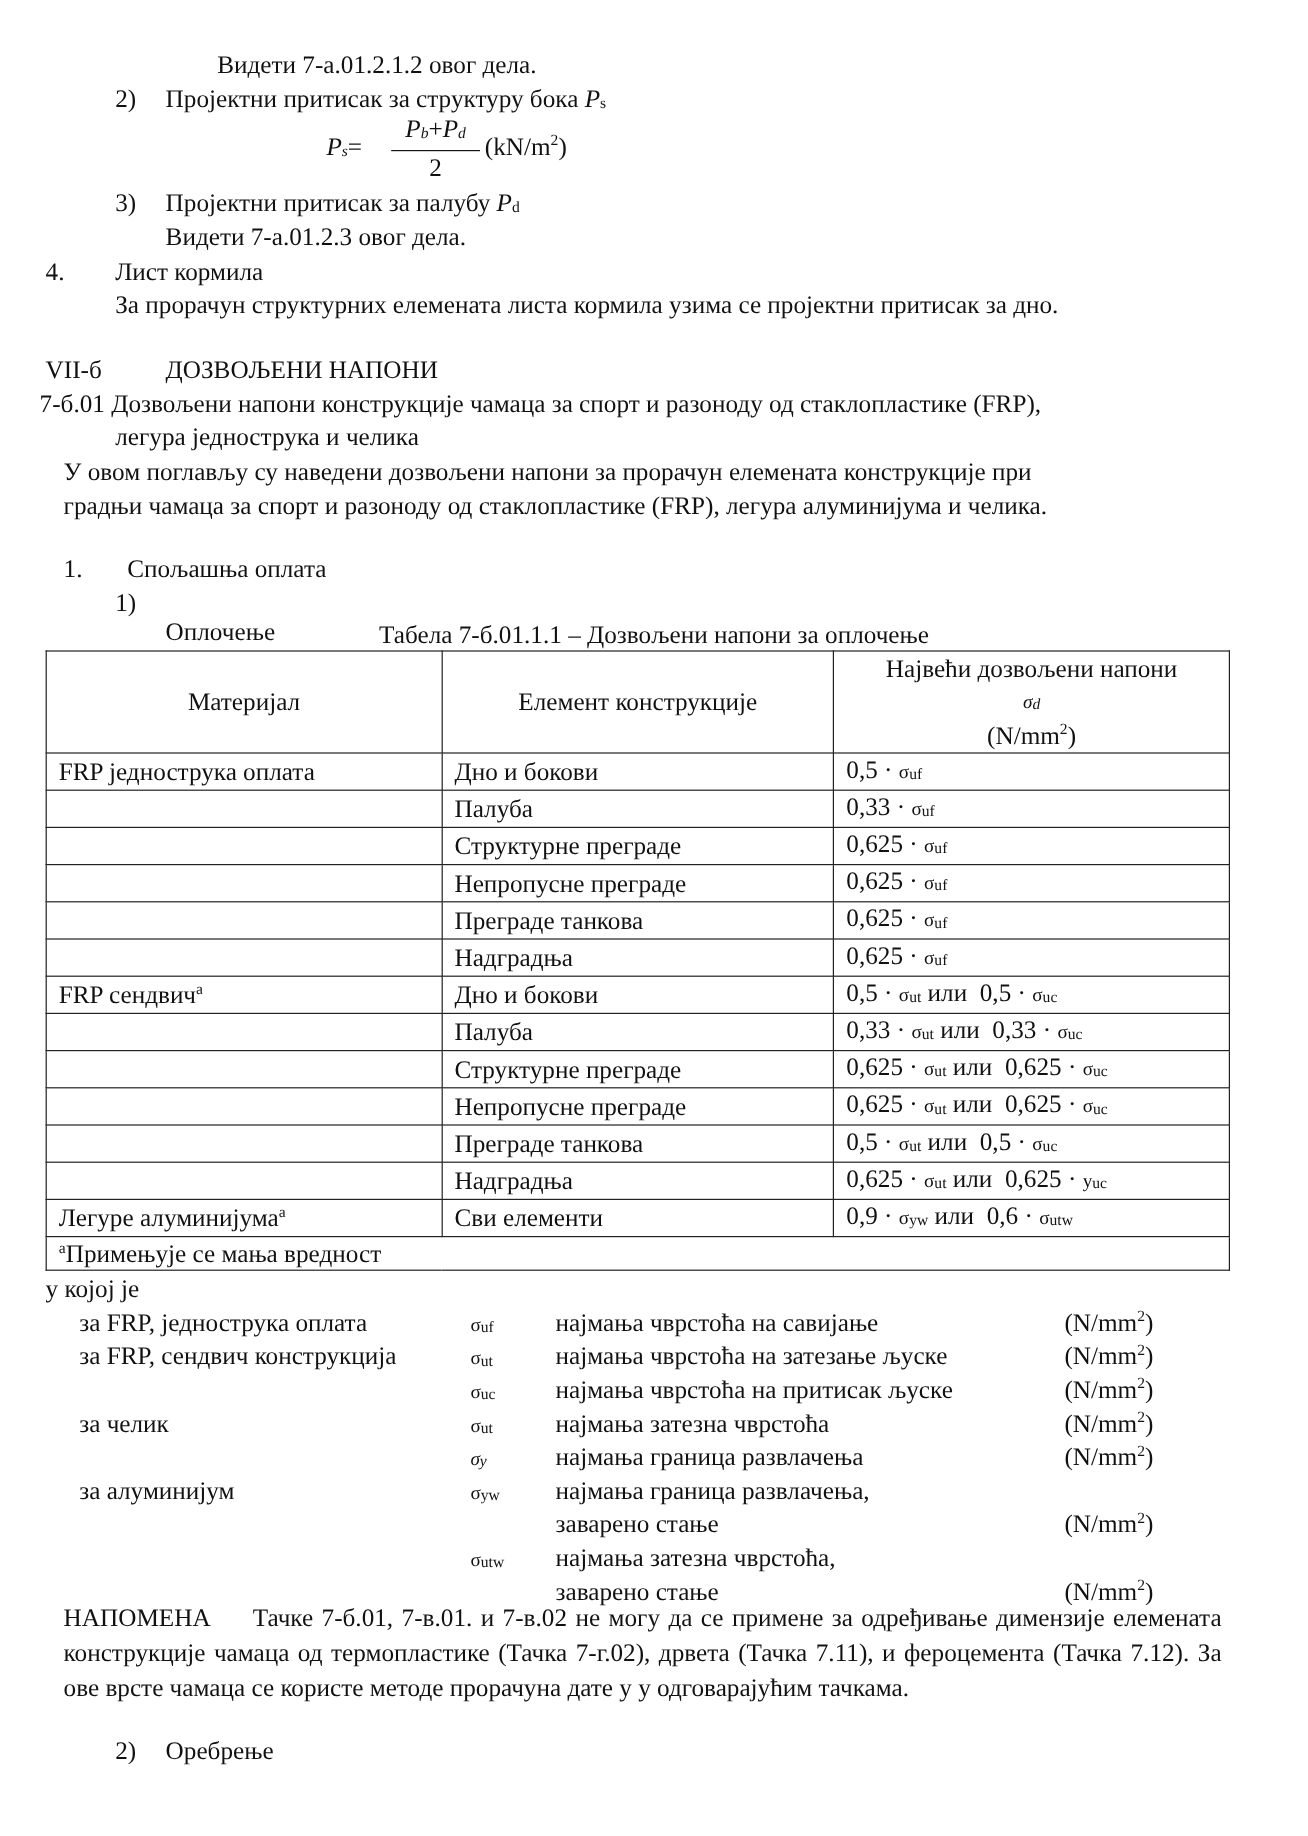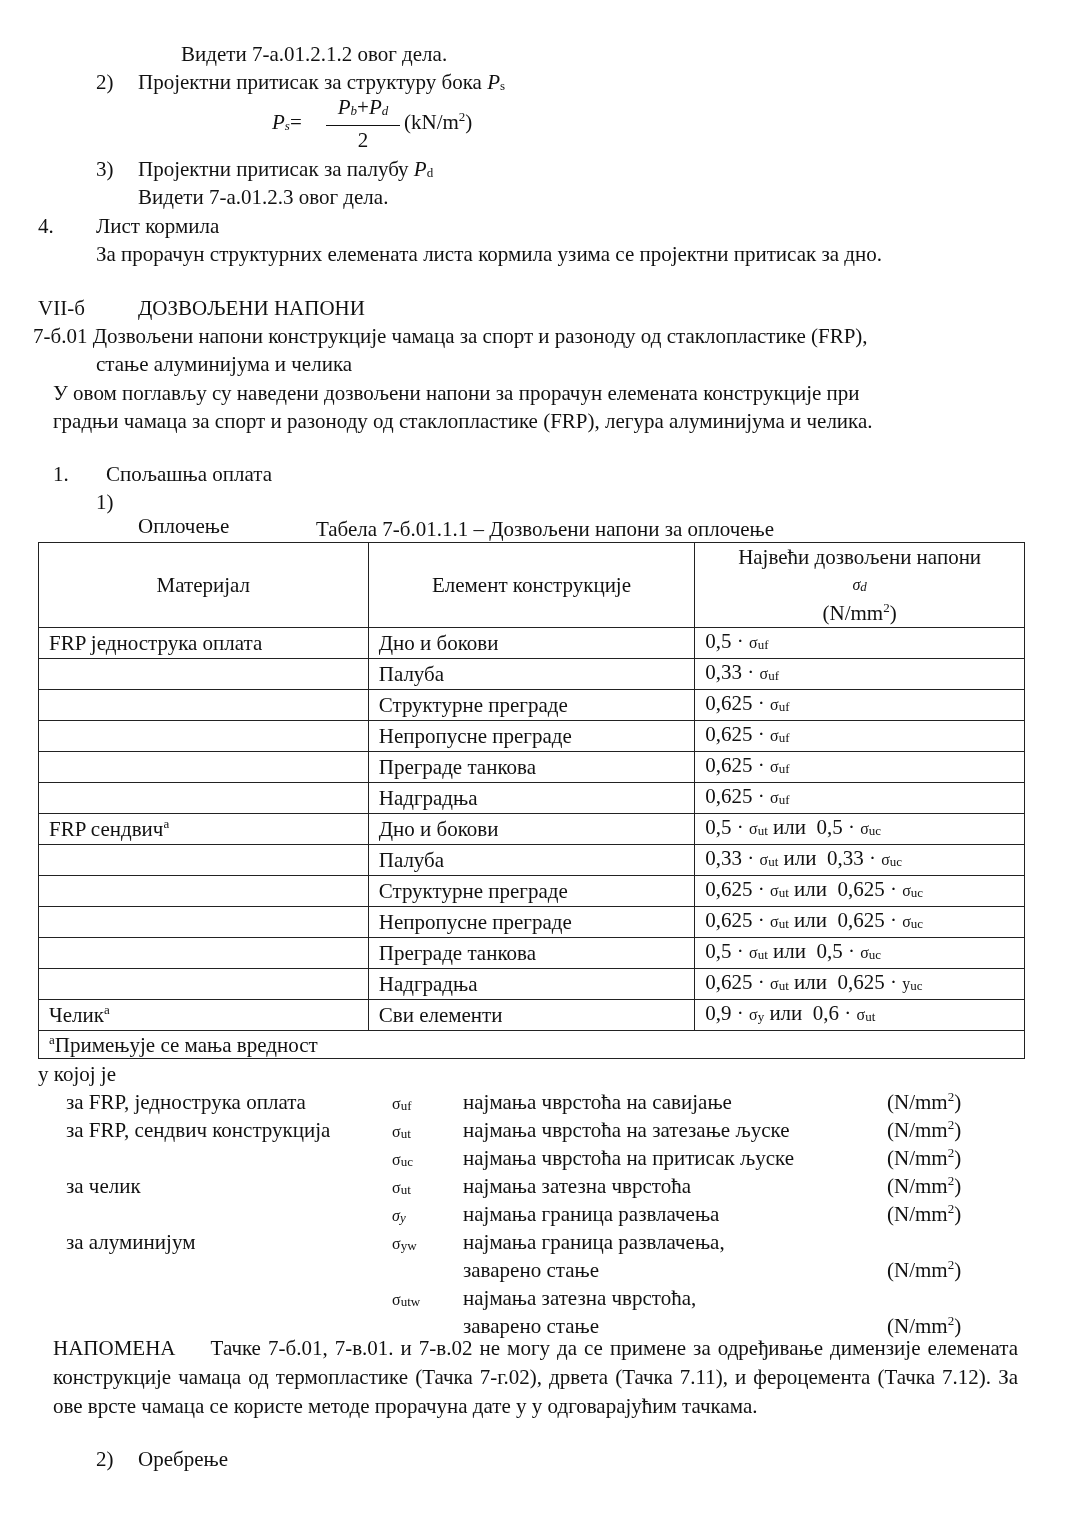--- a/index.html
+++ b/index.html
@@ -59,21 +59,21 @@
 <div class="abs" style="left:138px;top:155px;"><span>Пројектни притисак за палубу </span><span class="ital">P</span><span class="sub">d</span></div>
 <div class="abs" style="left:138px;top:183px;">Видети 7-а.01.2.3 овог дела.</div>
 
 <div class="abs" style="left:38px;top:212px;">4.</div>
 <div class="abs" style="left:96px;top:212px;">Лист кормила</div>
 <div class="abs" style="left:96px;top:240px;">За прорачун структурних елемената листа кормила узима се пројектни притисак за дно.</div>
 
 <div class="abs" style="left:38px;top:294px;">VII-б</div>
 <div class="abs" style="left:138px;top:294px;">ДОЗВОЉЕНИ НАПОНИ</div>
 <div class="abs" style="left:33px;top:322px;"><span>7-б.01</span> <span>Дозвољени напони конструкције чамаца за спорт и разоноду од стаклопластике (FRP),</span></div>
-<div class="abs" style="left:96px;top:350px;">стање алуминијума и челика</div>
+<div class="abs" style="left:96px;top:350px;">легура једнострука и челика</div>
 <div class="abs" style="left:53px;top:379px;">У овом поглављу су наведени дозвољени напони за прорачун елемената конструкције при</div>
 <div class="abs" style="left:53px;top:407px;">градњи чамаца за спорт и разоноду од стаклопластике (FRP), легура алуминијума и челика.</div>
 
 <div class="abs" style="left:53px;top:460px;">1.</div>
 <div class="abs" style="left:106px;top:460px;">Спољашња оплата</div>
 <div class="abs" style="left:96px;top:488px;">1)</div>
 <div class="abs" style="left:138px;top:512px;">Оплочење</div>
 
 <div class="abs" style="left:0;width:1090px;text-align:center;top:515px;">Табела 7-б.01.1.1 – Дозвољени напони за оплочење</div>
 
@@ -149,23 +149,23 @@
         <td><span></span><sup></sup></td>
         <td>Преграде танкова</td>
         <td><span style="white-space: pre;">0,5 · </span><span class="sym">σ</span><span class="sub">ut</span><span style="white-space: pre;"> или  0,5 · </span><span class="sym">σ</span><span class="sub">uc</span></td>
       </tr>
       <tr>
         <td><span></span><sup></sup></td>
         <td>Надградња</td>
         <td><span style="white-space: pre;">0,625 · </span><span class="sym">σ</span><span class="sub">ut</span><span style="white-space: pre;"> или  0,625 · </span><span class="sym">y</span><span class="sub">uc</span></td>
       </tr>
       <tr>
-        <td><span>Челик</span><sup>a</sup></td>
+        <td><span>Легуре алуминијума</span><sup>a</sup></td>
         <td>Сви елементи</td>
-        <td><span style="white-space: pre;">0,9 · </span><span class="sym">σ</span><span class="sub">y</span><span style="white-space: pre;"> или  0,6 · </span><span class="sym">σ</span><span class="sub">ut</span></td>
+        <td><span style="white-space: pre;">0,9 · </span><span class="sym">σ</span><span class="sub">yw</span><span style="white-space: pre;"> или  0,6 · </span><span class="sym">σ</span><span class="sub">utw</span></td>
       </tr>
     </tbody>
   <tfoot>
     <tr>
       <td colspan="3" style="padding-left:10px;"><sup>a</sup><span>Примењује се мања вредност</span></td>
     </tr>
   </tfoot>
 </table>
 
 <div class="abs" style="left:38px;top:1060px;">у којој је</div>

